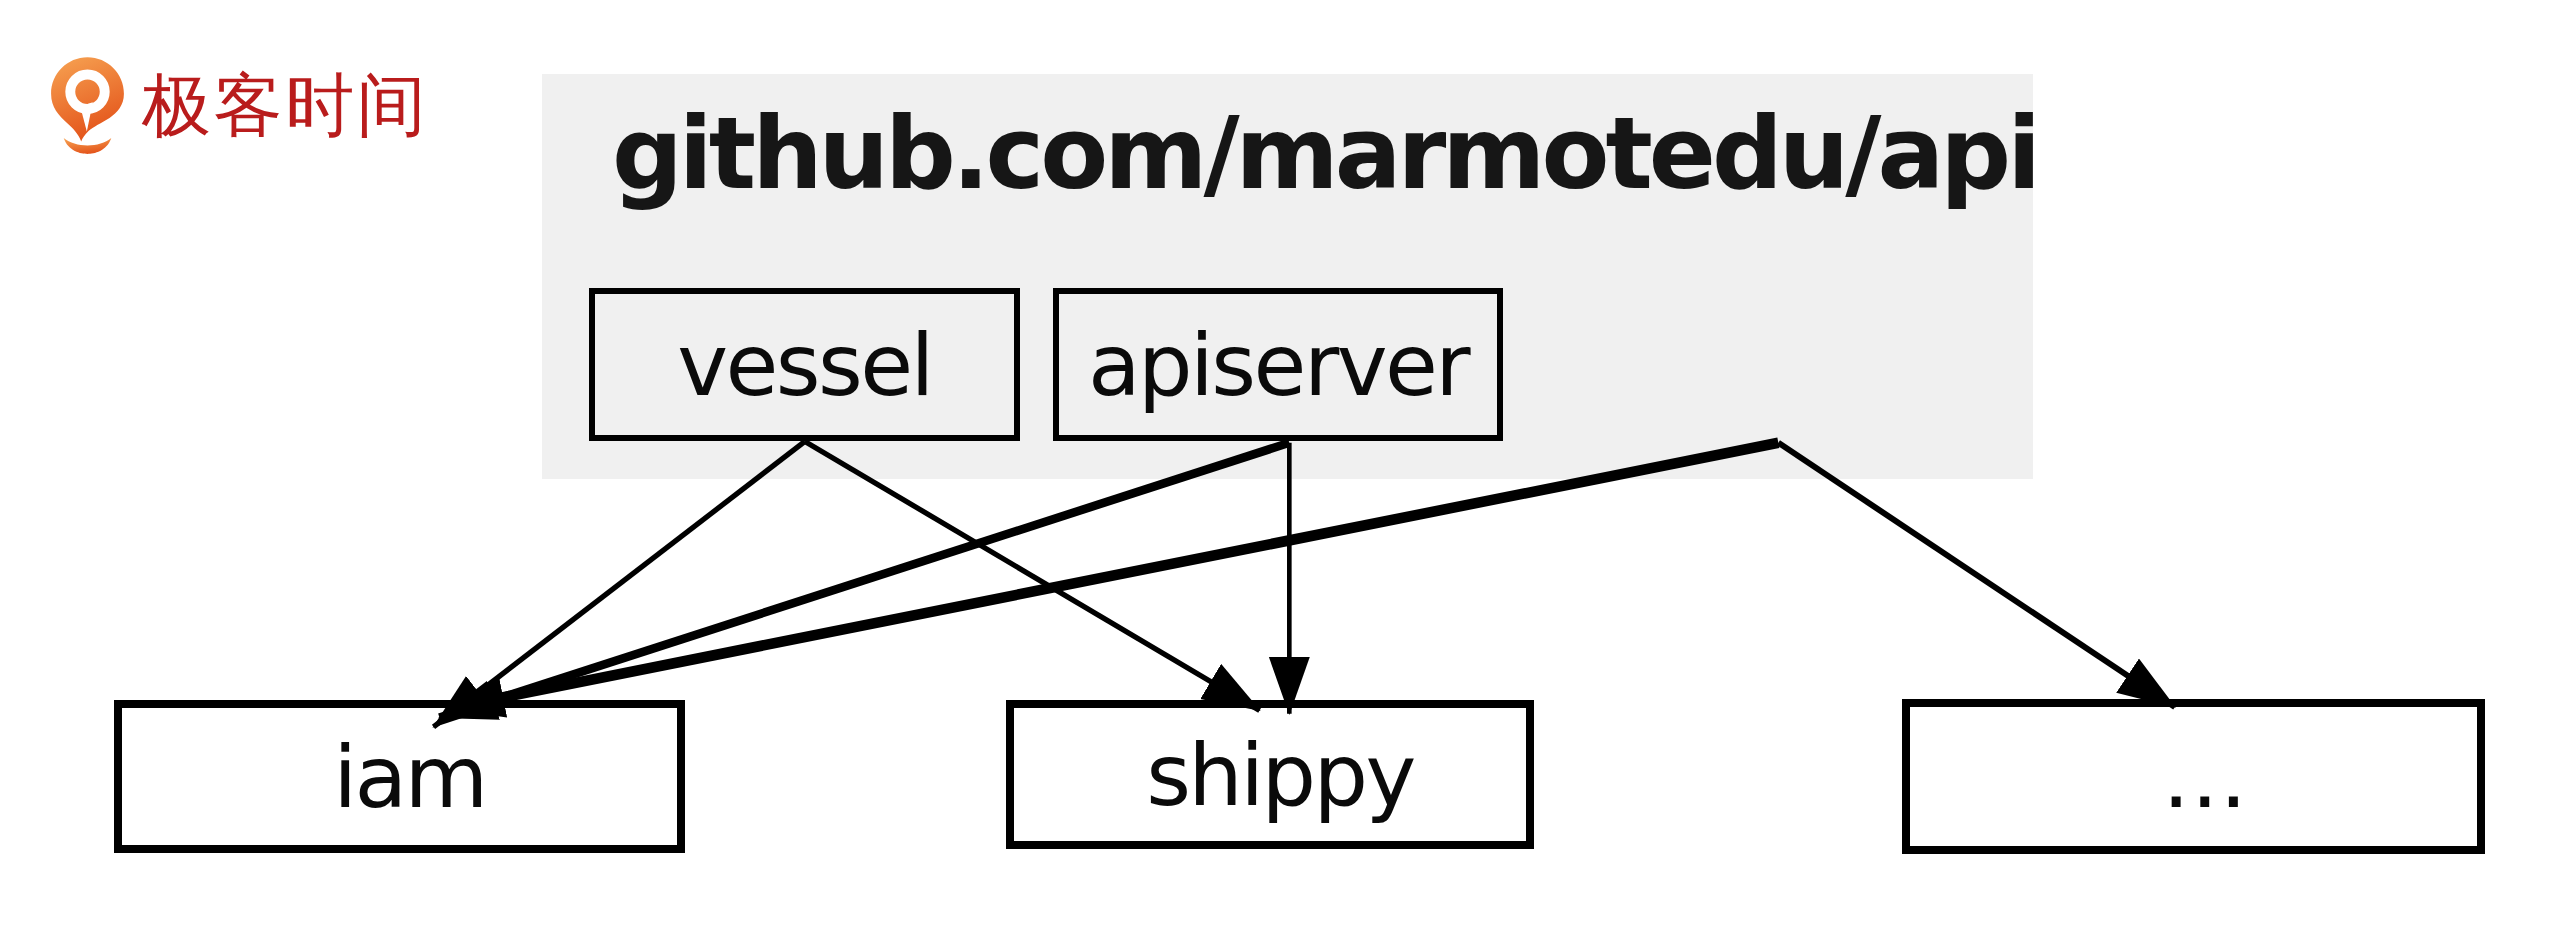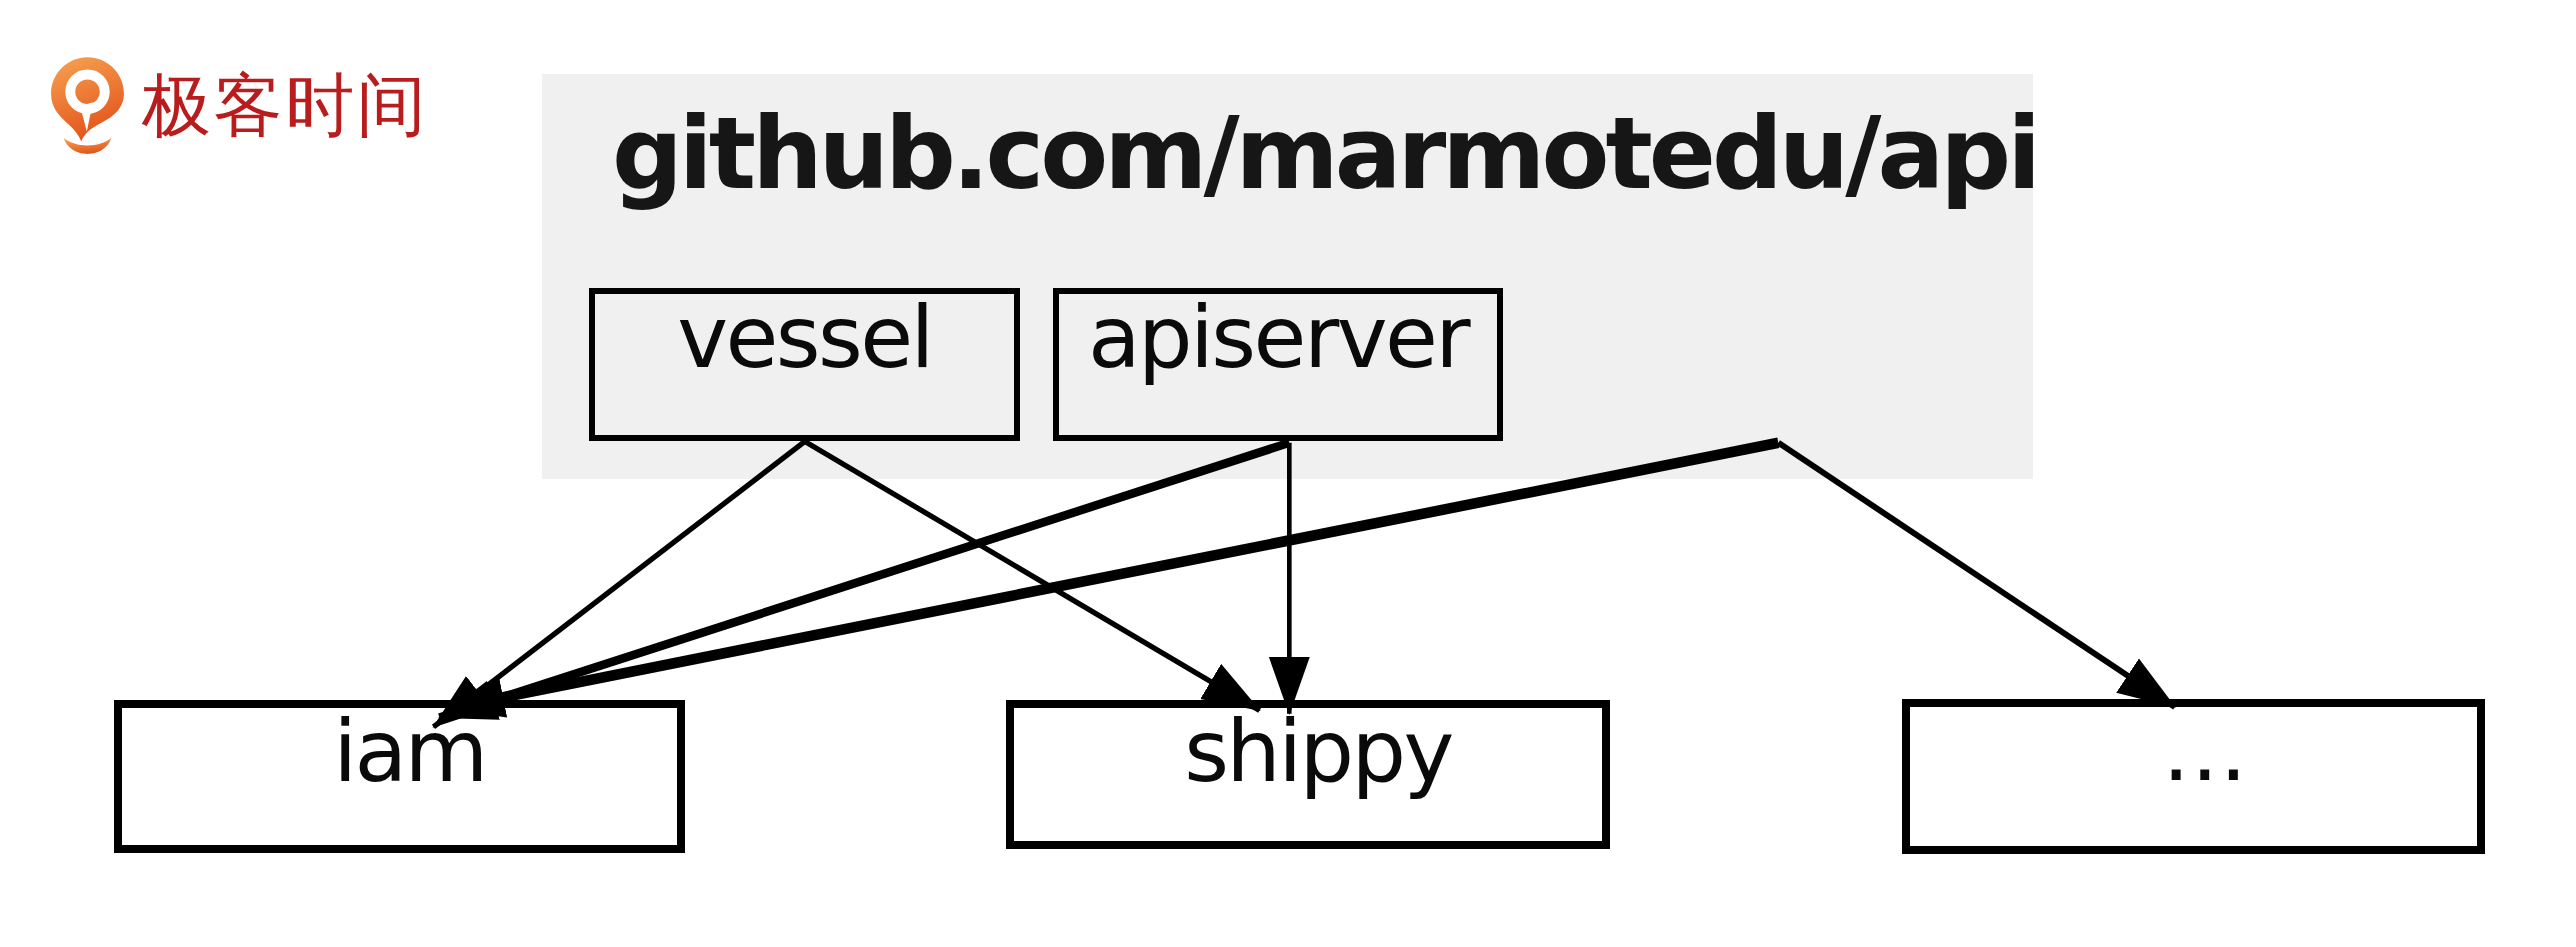--- a/index.html
+++ b/index.html
@@ -49,20 +49,21 @@
     line-height: 1;
     white-space: nowrap;
     font-weight: bold;
   }
 
   
   .box {
     position: absolute;
     box-sizing: border-box;
     display: flex;
+    align-items: center;
     justify-content: center;
   }
   .module-box {
     border: 6.6px solid #000000;
     background: transparent;
   }
   .repo-box {
     border: 8px solid #000000;
     background: #ffffff;
     padding-left: 20px;
@@ -73,21 +74,21 @@
     color: #0a0a0a;
     line-height: 1;
     white-space: nowrap;
   }
 
   #box-vessel    { left:  589px; top:  288px; width: 431px; height: 153px; }
   #box-apiserver { left: 1053px; top:  288px; width: 450px; height: 153px; }
   #box-authz     { left: 1563px; top:  288px; width: 434px; height: 153px; }
 
   #box-iam       { left:  114px; top: 700px; width: 571px; height: 153px; }
-  #box-shippy    { left: 1006px; top: 700px; width: 604px; height: 149px; }
+  #box-shippy    { left: 1006px; top: 700px; width: 528px; height: 149px; }
   #box-dots      { left: 1902px; top: 699px; width: 583px; height: 155px; }
 
   
   .edges-layer {
     position: absolute;
     left: 0; top: 0;
     width: 2576px;
     height: 947px;
     pointer-events: none;
   }

